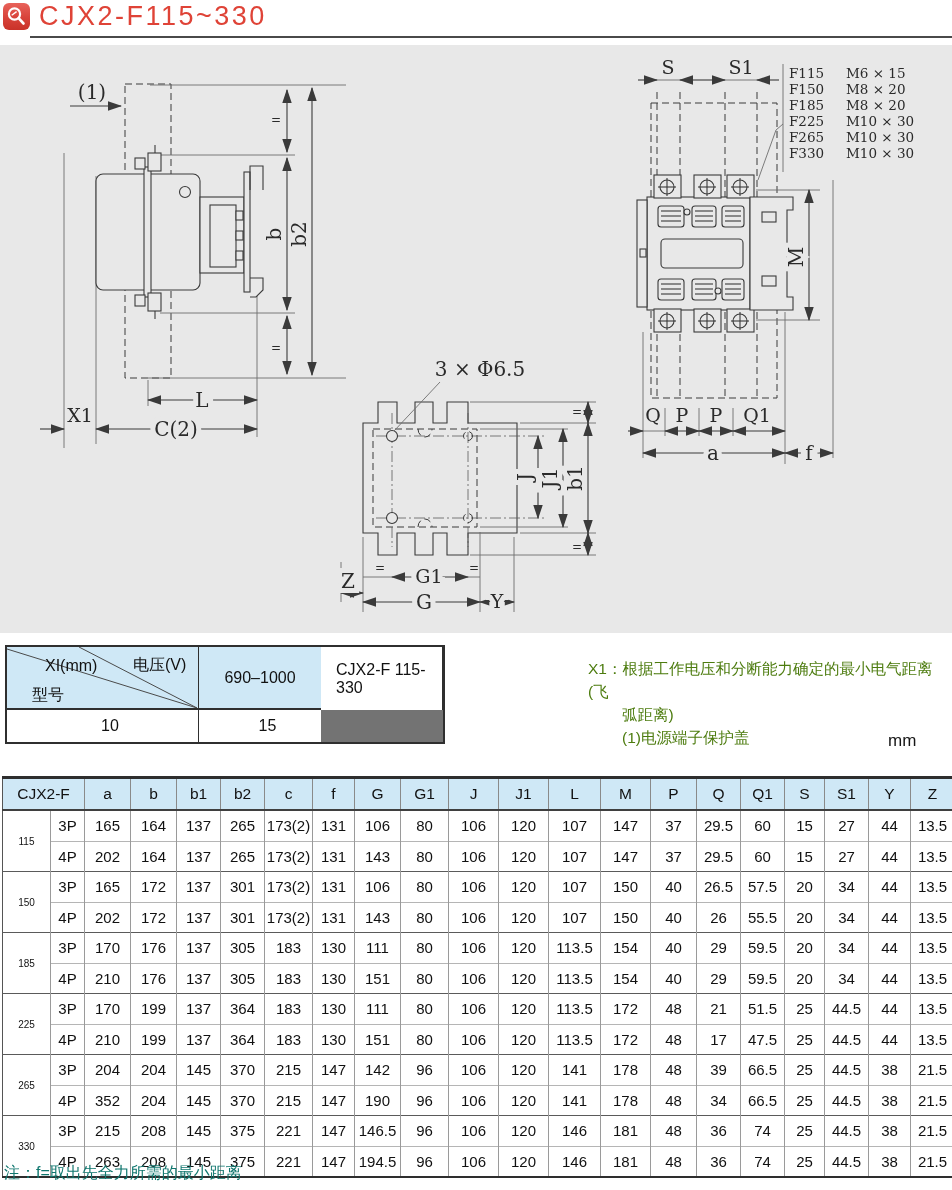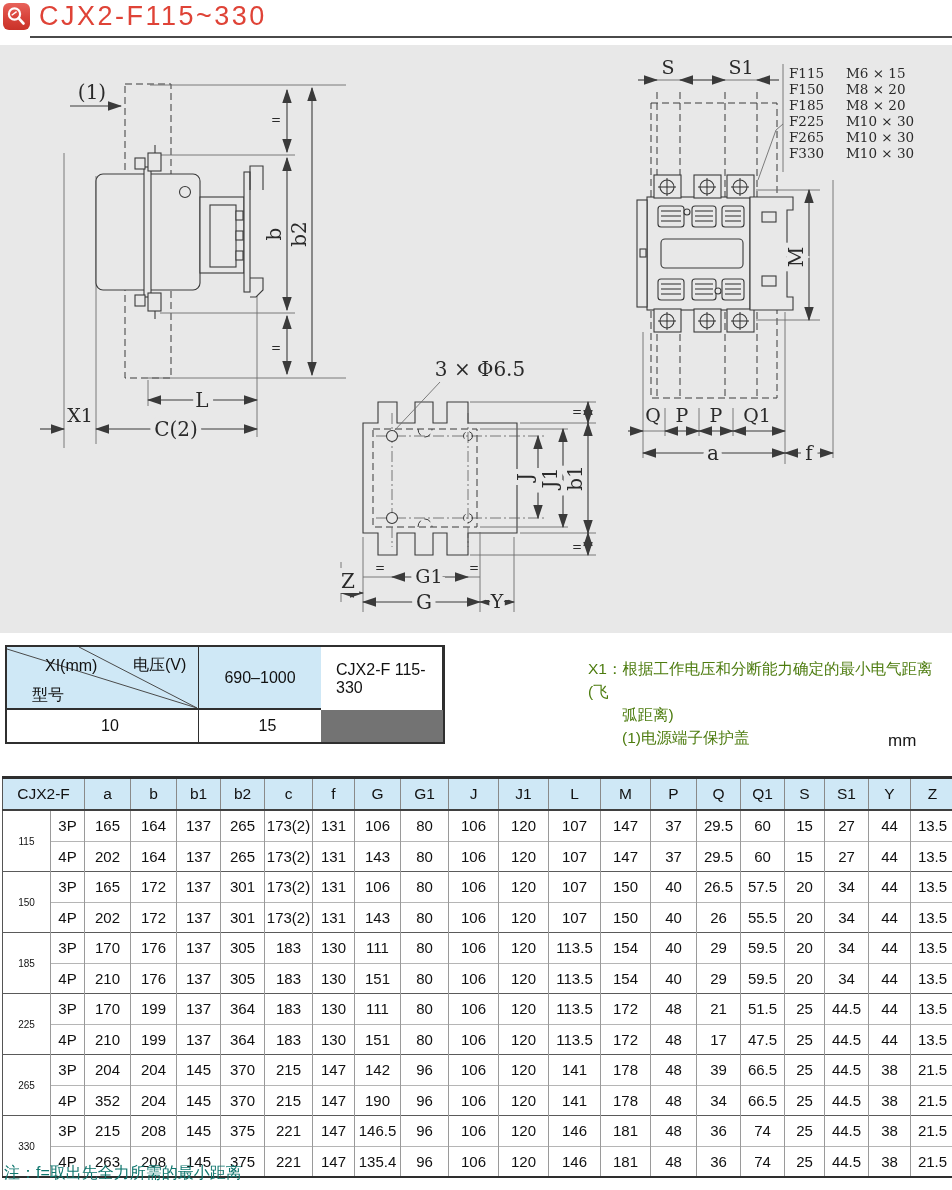--- a/index.html
+++ b/index.html
@@ -639,21 +639,21 @@
           <td>21.5</td>
         </tr>
         <tr class="sub">
           <td>4P</td>
           <td>263</td>
           <td>208</td>
           <td>145</td>
           <td>375</td>
           <td>221</td>
           <td>147</td>
-          <td>135.4</td>
+          <td>194.5</td>
           <td>96</td>
           <td>106</td>
           <td>120</td>
           <td>146</td>
           <td>181</td>
           <td>48</td>
           <td>36</td>
           <td>74</td>
           <td>25</td>
           <td>44.5</td>

